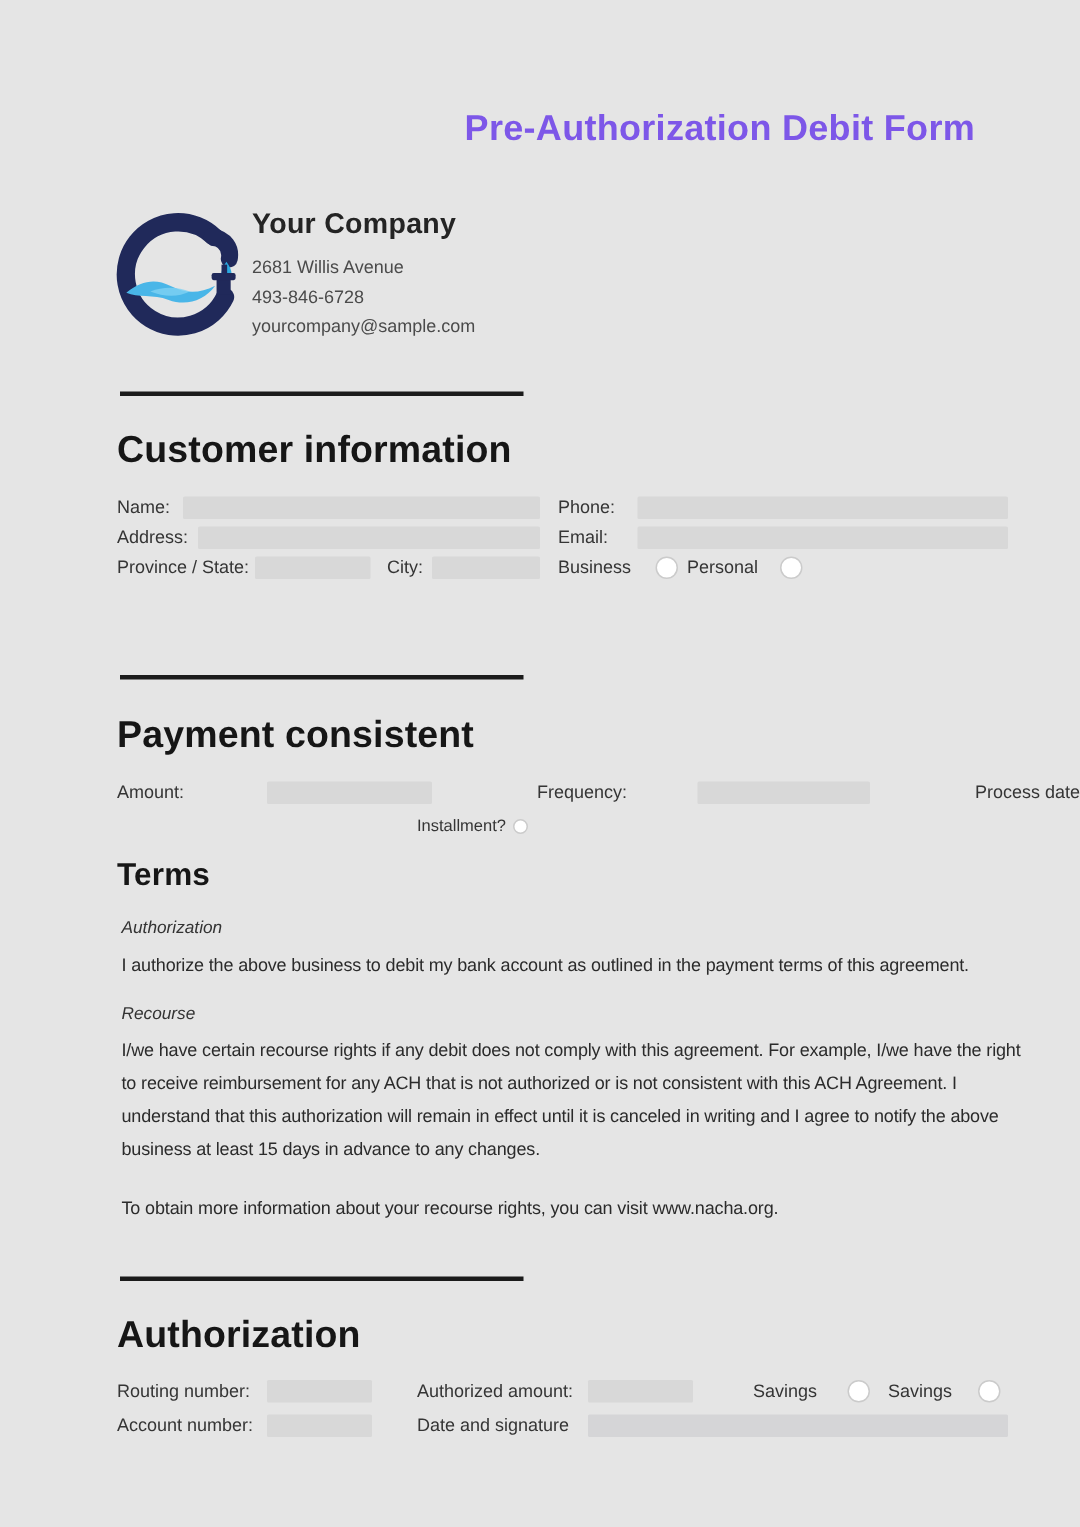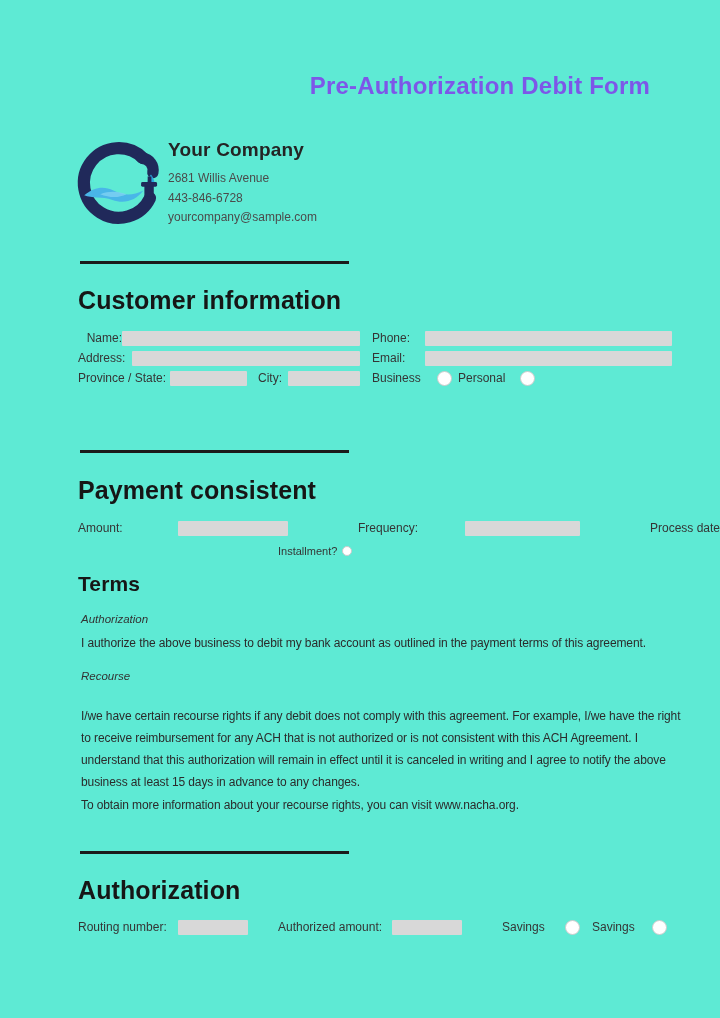--- a/index.html
+++ b/index.html
@@ -2,21 +2,21 @@
 <html><head>
 <meta charset="utf-8">
 <style>
   * { margin: 0; padding: 0; box-sizing: border-box; }
   html, body { background: #ffffff; }
   body { font-family: "Liberation Sans", sans-serif; }
   .page {
     position: relative;
     width: 720px;
     height: 1018px;
-    background: #5eead4;
+    background: #e5e5e5;
     overflow: hidden;
   }
   .doc-title {
     position: absolute;
     top: 72px;
     right: 70px;
     font-size: 24px;
     font-weight: 700;
     letter-spacing: 0.2px;
     color: #7d57e8;
@@ -97,21 +97,21 @@
   }
   .radio.small {
     width: 10px;
     height: 10px;
     border-width: 1px;
   }
   
   .row-cust-1 { top: 330px; }
   .row-cust-2 { top: 350px; }
   .row-cust-3 { top: 370px; }
-  .w-name-lbl { width: 44px; text-align: right; }
+  .w-name-lbl { width: 44px; }
   .w-name-field { width: 238px; }
   .w-addr-lbl { width: 54px; }
   .w-addr-field { width: 228px; }
   .w-phone-lbl { width: 53px; margin-left: 12px; }
   .w-phone-field { width: 247px; }
   .w-prov-lbl { width: 92px; }
   .w-prov-field { width: 77px; }
   .w-city-lbl { width: 30px; margin-left: 11px; }
   .w-city-field { width: 72px; }
   .w-biz-lbl { width: 55px; margin-left: 12px; }
@@ -143,21 +143,21 @@
   }
   .terms-text {
     font-size: 12px;
     color: #2b2b2b;
     line-height: 22px;
     letter-spacing: -0.1px;
   }
   .t-auth-label { top: 0; }
   .t-auth-text  { top: 19px; }
   .t-rec-label  { top: 57px; }
-  .t-rec-text   { top: 92px; }
+  .t-rec-text   { top: 76px; }
   .t-note       { top: 181px; }
   
   .row-auth-1 { top: 919px; }
   .row-auth-2 { top: 942px; }
   .w-routing-lbl { width: 100px; }
   .w-routing-field { width: 70px; }
   .w-authamt-lbl { width: 114px; margin-left: 30px; }
   .w-authamt-field { width: 70px; }
   .w-cheq-lbl { width: 63px; margin-left: 40px; }
   .m-cheq-radio { margin-left: 0px; }
@@ -189,21 +189,21 @@
       <rect x="80.5" y="43" width="4" height="7" fill="#20295a"></rect>
 
       <path d="M 13 63 C 24 54 34 53 44 58 C 55 63.5 64 64 76 58 C 68 69 55 72.5 43 68 C 32 64 21 66.5 13 63 Z" fill="#49b6e8"></path>
       <path d="M 30 62 C 40 58 50 59 58 62 C 50 66 40 66 30 62 Z" fill="#7fd2f2" opacity="0.8"></path>
     </svg>
   </div>
 
   <div class="company-block">
     <div class="company-name">Your Company</div>
     <div class="company-line">2681 Willis Avenue</div>
-    <div class="company-line">443-846-6728</div>
+    <div class="company-line">493-846-6728</div>
     <div class="company-line">yourcompany@sample.com</div>
   </div>
 
   <div class="divider divider-1"></div>
   <div class="section-heading heading-customer">Customer information</div>
 
   <div class="row row-cust-1">
     <span class="lbl w-name-lbl">Name:</span>
     <div class="field w-name-field"></div>
     <span class="lbl w-phone-lbl">Phone:</span>
@@ -262,14 +262,20 @@
     <span class="lbl w-routing-lbl">Routing number:</span>
     <div class="field w-routing-field"></div>
     <span class="lbl w-authamt-lbl">Authorized amount:</span>
     <div class="field w-authamt-field"></div>
     <span class="lbl w-cheq-lbl">Savings</span>
     <div class="radio m-cheq-radio"></div>
     <span class="lbl w-sav-lbl">Savings</span>
     <div class="radio m-sav-radio"></div>
   </div>
 
+  <div class="row row-auth-2">
+    <span class="lbl w-account-lbl">Account number:</span>
+    <div class="field w-account-field"></div>
+    <span class="lbl w-datesig-lbl">Date and signature</span>
+    <div class="field w-datesig-field"></div>
+  </div>
 
 </div>
 
 </body></html>

